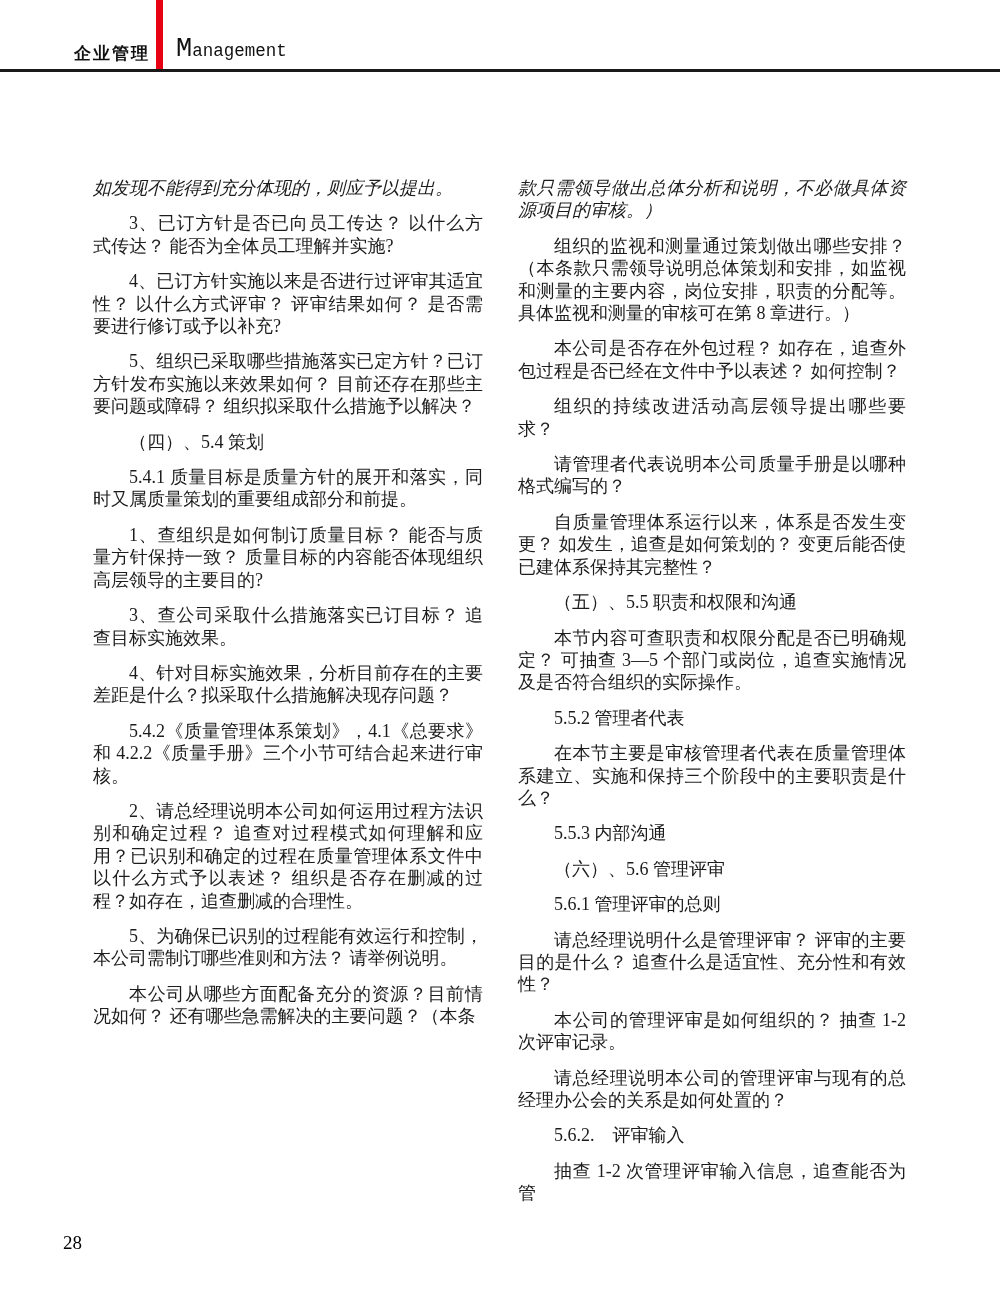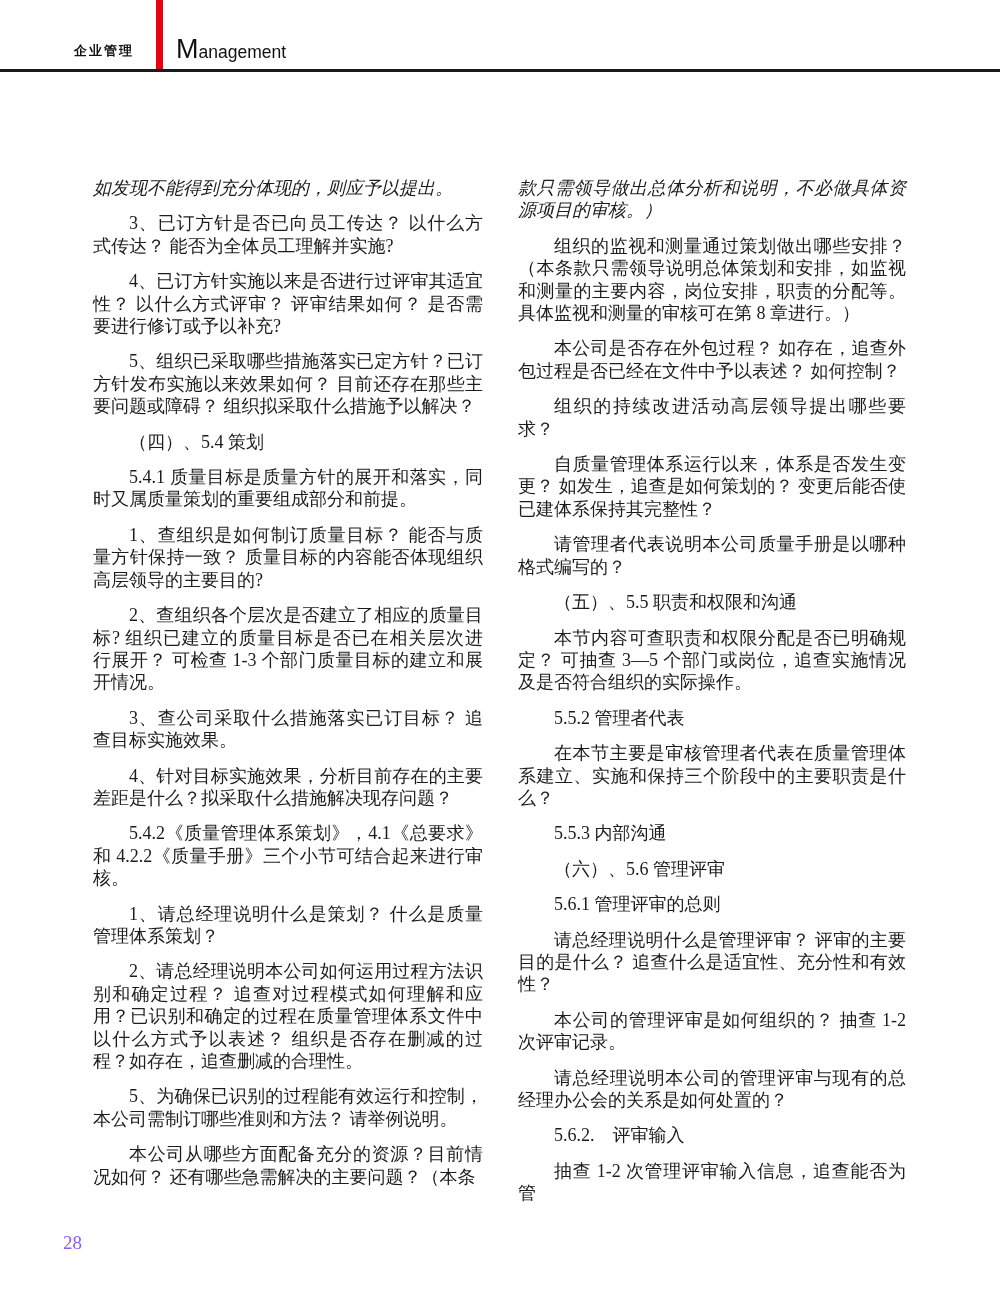--- a/index.html
+++ b/index.html
@@ -13,38 +13,38 @@
     color: #1c1c1c;
   }
 
   
   .header-cn {
     position: absolute;
     left: 74px;
     top: 42px;
     font-family: "Liberation Sans", sans-serif;
     font-weight: 700;
-    font-size: 13px;
+    font-size: 17px;
     letter-spacing: 2px;
     color: #111111;
     white-space: nowrap;
   }
   .accent-bar {
     position: absolute;
     left: 156px;
     top: 0;
     width: 7px;
     height: 71px;
     background: #e60012;
   }
   .header-en {
     position: absolute;
     left: 176px;
     top: 34px;
-    font-family: Liberation Sans, sans-serif;
+    font-family: Liberation Mono, monospace;
     color: #111111;
     white-space: nowrap;
   }
   .header-en .cap  { font-size: 27px; }
   .header-en .rest { font-size: 17.5px; }
   .header-rule {
     position: absolute;
     left: 0;
     top: 69px;
     width: 1000px;
@@ -73,21 +73,21 @@
     word-break: break-all;
   }
   .para.no-indent { text-indent: 0; font-style: italic; }
 
   
   .page-number {
     position: absolute;
     left: 63px;
     top: 1232px;
     font-size: 19px;
-    color: #8b5cf6;
+    color: #000000;
   }
 </style>
 </head>
 <body>
 
 <div class="page">
 
   <header>
     <span class="header-cn">企业管理</span>
     <span class="accent-bar" style="background: rgb(230, 0, 18);"></span>
@@ -105,49 +105,47 @@
         <p class="para">4、已订方针实施以来是否进行过评审其适宜性？ 以什么方式评审？ 评审结果如何？ 是否需要进行修订或予以补充?</p>
 
         <p class="para">5、组织已采取哪些措施落实已定方针？已订方针发布实施以来效果如何？ 目前还存在那些主要问题或障碍？ 组织拟采取什么措施予以解决？</p>
 
         <p class="para">（四）、5.4 策划</p>
 
         <p class="para">5.4.1 质量目标是质量方针的展开和落实，同时又属质量策划的重要组成部分和前提。</p>
 
         <p class="para">1、查组织是如何制订质量目标？ 能否与质量方针保持一致？ 质量目标的内容能否体现组织高层领导的主要目的?</p>
 
-        <p class="para">2、查组织各个层次是否建立了相应的质量目标? 组织已建立的质量目标是否已在相关层次进行展开？ 可检查 1-3 个部门质量目标的建立和展开情况。</p>
 
         <p class="para">3、查公司采取什么措施落实已订目标？ 追查目标实施效果。</p>
 
         <p class="para">4、针对目标实施效果，分析目前存在的主要差距是什么？拟采取什么措施解决现存问题？</p>
 
         <p class="para">5.4.2《质量管理体系策划》，4.1《总要求》和 4.2.2《质量手册》三个小节可结合起来进行审核。</p>
 
-        <p class="para">1、请总经理说明什么是策划？ 什么是质量管理体系策划？</p>
 
         <p class="para">2、请总经理说明本公司如何运用过程方法识别和确定过程？ 追查对过程模式如何理解和应用？已识别和确定的过程在质量管理体系文件中以什么方式予以表述？ 组织是否存在删减的过程？如存在，追查删减的合理性。</p>
 
         <p class="para">5、为确保已识别的过程能有效运行和控制，本公司需制订哪些准则和方法？ 请举例说明。</p>
 
         <p class="para">本公司从哪些方面配备充分的资源？目前情况如何？ 还有哪些急需解决的主要问题？（本条</p>
       </section>
     <section class="col col-right">
 
         <p class="para no-indent">款只需领导做出总体分析和说明，不必做具体资源项目的审核。）</p>
 
         <p class="para">组织的监视和测量通过策划做出哪些安排？（本条款只需领导说明总体策划和安排，如监视和测量的主要内容，岗位安排，职责的分配等。具体监视和测量的审核可在第 8 章进行。）</p>
 
         <p class="para">本公司是否存在外包过程？ 如存在，追查外包过程是否已经在文件中予以表述？ 如何控制？</p>
 
         <p class="para">组织的持续改进活动高层领导提出哪些要求？</p>
 
+        <p class="para">请管理者代表说明本公司质量手册是以哪种格式编写的？</p>
+
         <p class="para">自质量管理体系运行以来，体系是否发生变更？ 如发生，追查是如何策划的？ 变更后能否使已建体系保持其完整性？</p>
-
-        <p class="para">请管理者代表说明本公司质量手册是以哪种格式编写的？</p>
 
         <p class="para">（五）、5.5 职责和权限和沟通</p>
 
 
         <p class="para">本节内容可查职责和权限分配是否已明确规定？ 可抽查 3—5 个部门或岗位，追查实施情况及是否符合组织的实际操作。</p>
 
         <p class="para">5.5.2 管理者代表</p>
 
         <p class="para">在本节主要是审核管理者代表在质量管理体系建立、实施和保持三个阶段中的主要职责是什么？</p>
 

